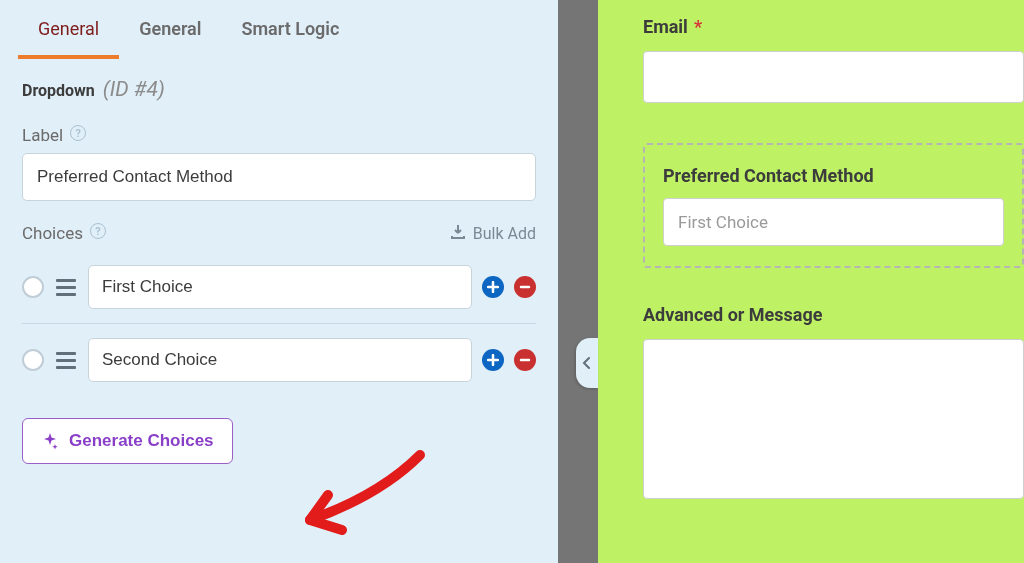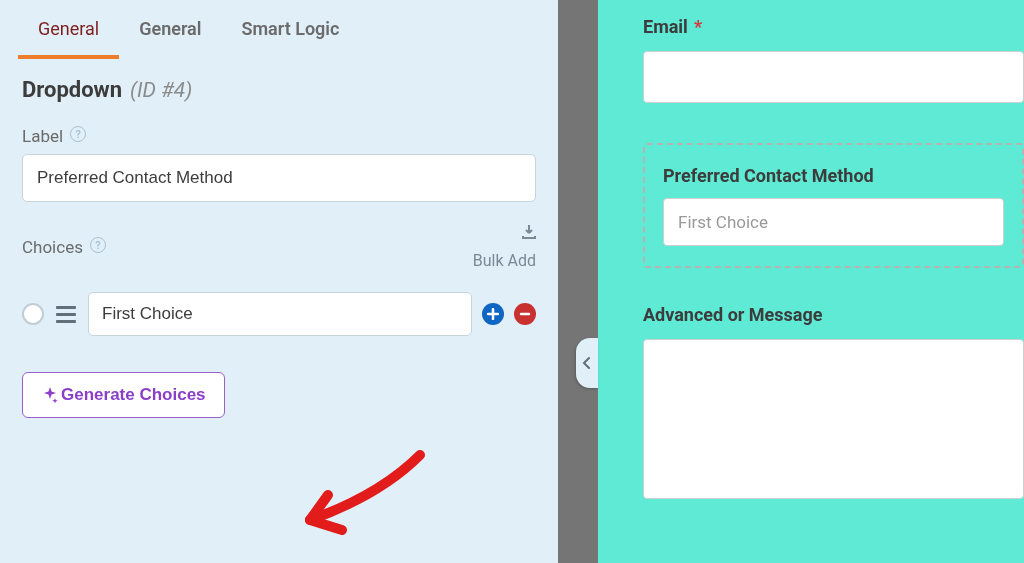--- a/index.html
+++ b/index.html
@@ -40,21 +40,21 @@
     }
     
     .field-title-row {
       padding: 18px 22px 10px;
       display: flex;
       align-items: baseline;
       gap: 8px;
     }
     
     .field-title {
-      font-size: 22px;
+      font-size: 16px;
       font-weight: 700;
       color: #3c3c3c;
     }
     
     .field-id {
       font-size: 21px;
       color: #8b8b8b;
       font-style: italic;
     }
     
@@ -83,24 +83,23 @@
       justify-content: center;
       font-size: 11px;
       color: #a9c1d1;
       font-weight: 600;
     }
     
     .bulk-add {
       font-size: 16px;
       color: #7a8a94;
       display: flex;
-      align-items: flex-end;
+      align-items: center;
       gap: 8px;
       cursor: pointer;
-      flex-direction: column;
     }
     
     .label-input-wrap {
       padding: 0 22px 8px;
     }
     
     .label-input {
       width: 100%;
       padding: 13px 14px;
       font-size: 17px;
@@ -176,21 +175,21 @@
     .add-btn { background: #0d66c2; }
     .remove-btn { background: #c93030; }
     
     .generate-btn-wrap {
       padding: 22px 22px;
     }
     
     .generate-btn {
       display: inline-flex;
       align-items: center;
-      gap: 2px;
+      gap: 10px;
       padding: 12px 18px;
       border: 1.5px solid #9b5fc8;
       border-radius: 6px;
       background: #fff;
       color: #8a3fc8;
       font-size: 17px;
       font-weight: 700;
       cursor: pointer;
     }
     
@@ -216,21 +215,21 @@
       border-radius: 14px 0 0 14px;
       display: flex;
       align-items: center;
       justify-content: center;
       cursor: pointer;
       box-shadow: -1px 1px 3px rgba(0,0,0,0.2);
     }
     
     .right-panel {
       flex: 1;
-      background: #5eead4;
+      background: #bef264;
       padding: 16px 0 0 45px;
     }
     
     .preview-label {
       font-size: 18px;
       font-weight: 700;
       color: #3c3c3c;
       margin-bottom: 14px;
       display: flex;
       align-items: center;
@@ -342,20 +341,39 @@
             <path d="M6 1v10M1 6h10" stroke="#fff" stroke-width="2.5" stroke-linecap="round"></path>
           </svg>
       </div>
       <div class="circle-btn remove-btn">
         <svg width="12" height="12" viewBox="0 0 12 12">
             <path d="M2 6h8" stroke="#fff" stroke-width="2.5" stroke-linecap="round"></path>
           </svg>
       </div>
     </div>
 
+    <div class="choice-row">
+      <div class="radio-circle"></div>
+      <div class="drag-handle">
+          <span></span>
+          <span></span>
+          <span></span>
+        </div>
+      <input class="choice-input" value="Second Choice" style="">
+      <div class="circle-btn add-btn">
+        <svg width="12" height="12" viewBox="0 0 12 12">
+            <path d="M6 1v10M1 6h10" stroke="#fff" stroke-width="2.5" stroke-linecap="round"></path>
+          </svg>
+      </div>
+      <div class="circle-btn remove-btn">
+        <svg width="12" height="12" viewBox="0 0 12 12">
+            <path d="M2 6h8" stroke="#fff" stroke-width="2.5" stroke-linecap="round"></path>
+          </svg>
+      </div>
+    </div>
 
   </div>
 
   <div class="generate-btn-wrap">
     <button class="generate-btn">
       <span class="sparkle-icon">
         <svg width="18" height="18" viewBox="0 0 18 18" fill="#8a3fc8">
             <path d="M9 1l1.5 4.5L15 7l-4.5 1.5L9 13l-1.5-4.5L3 7l4.5-1.5L9 1zM14 12l.7 2.1 2.1.7-2.1.7-.7 2.1-.7-2.1-2.1-.7 2.1-.7.7-2.1z"></path>
           </svg>
       </span>

